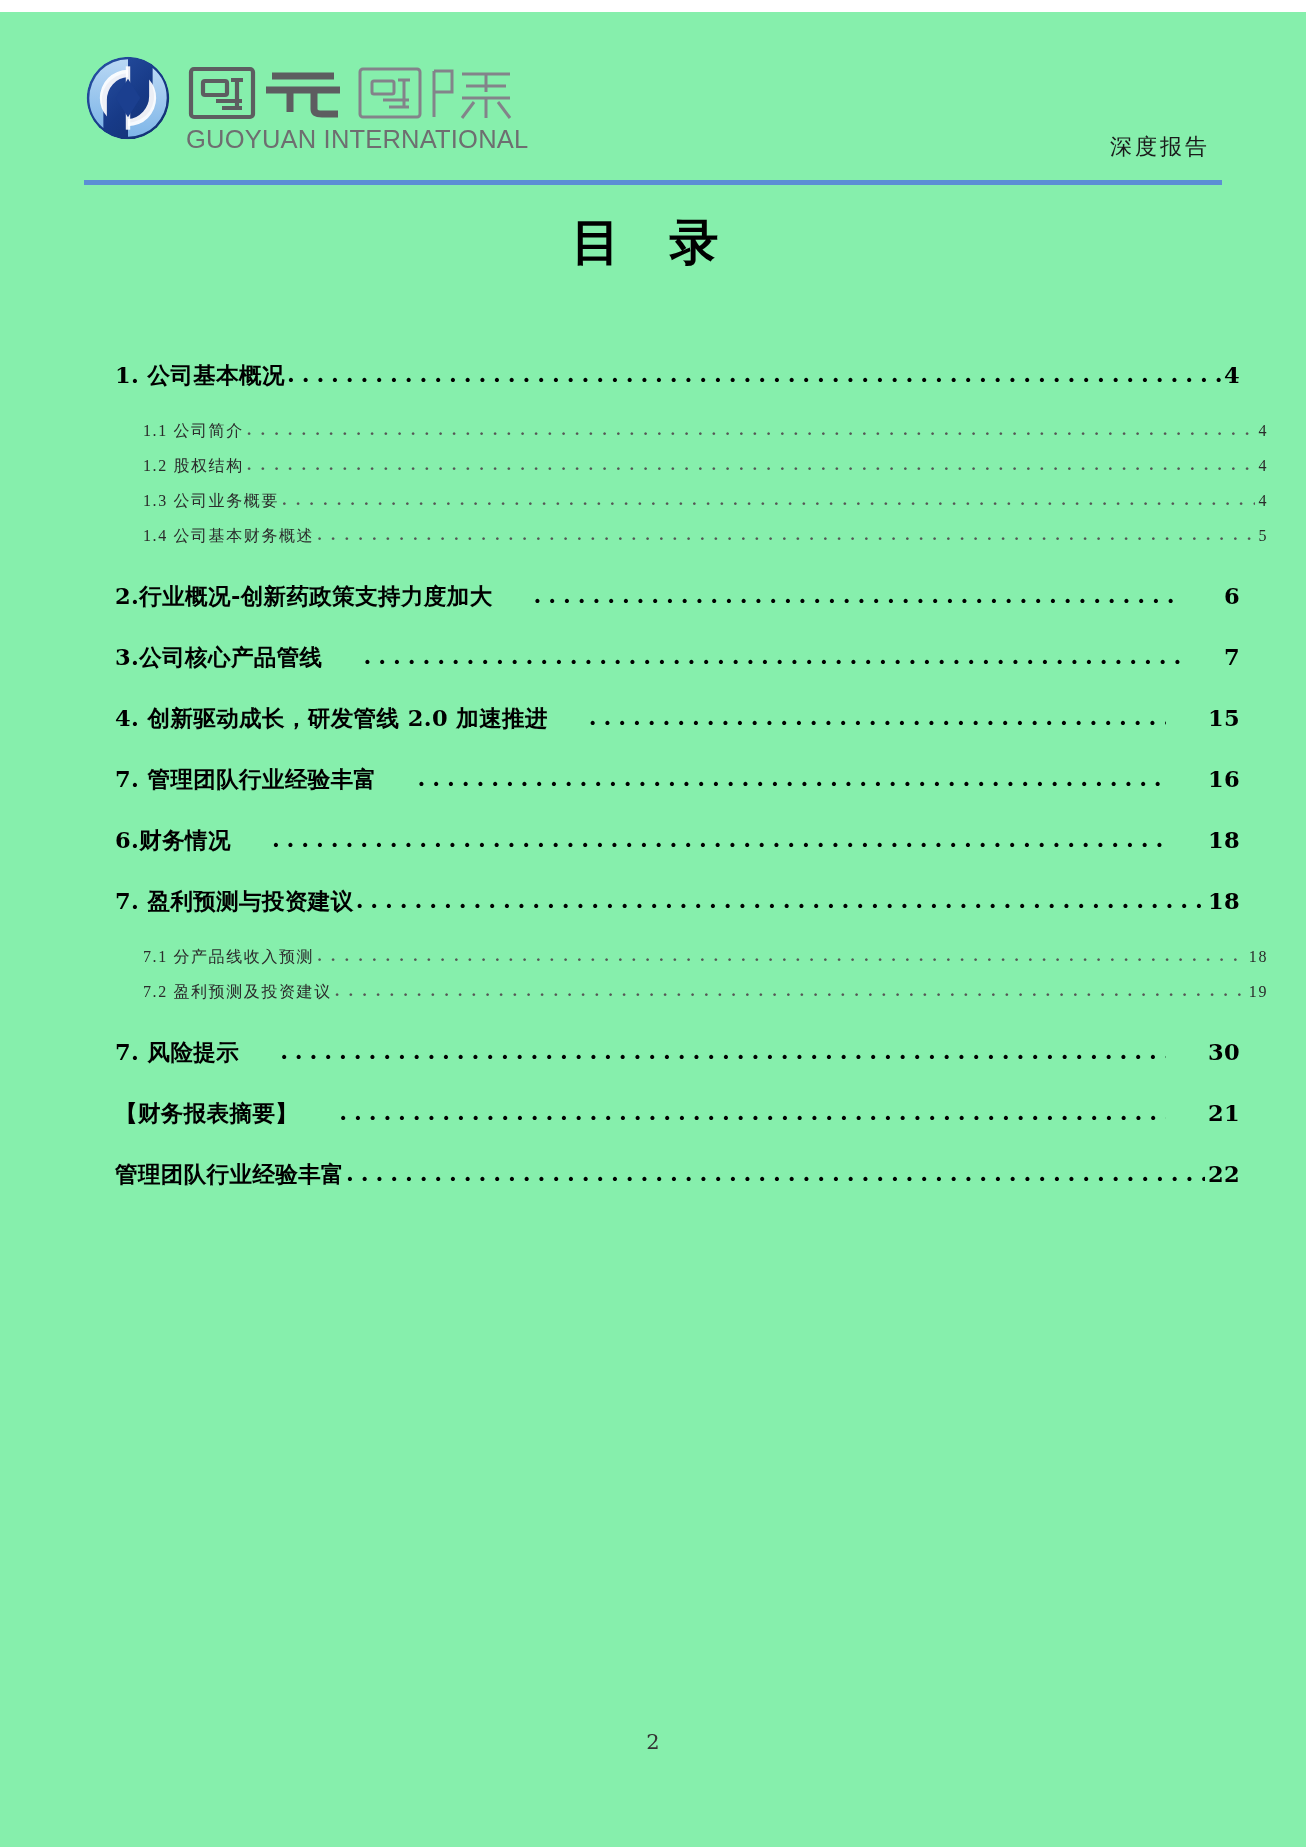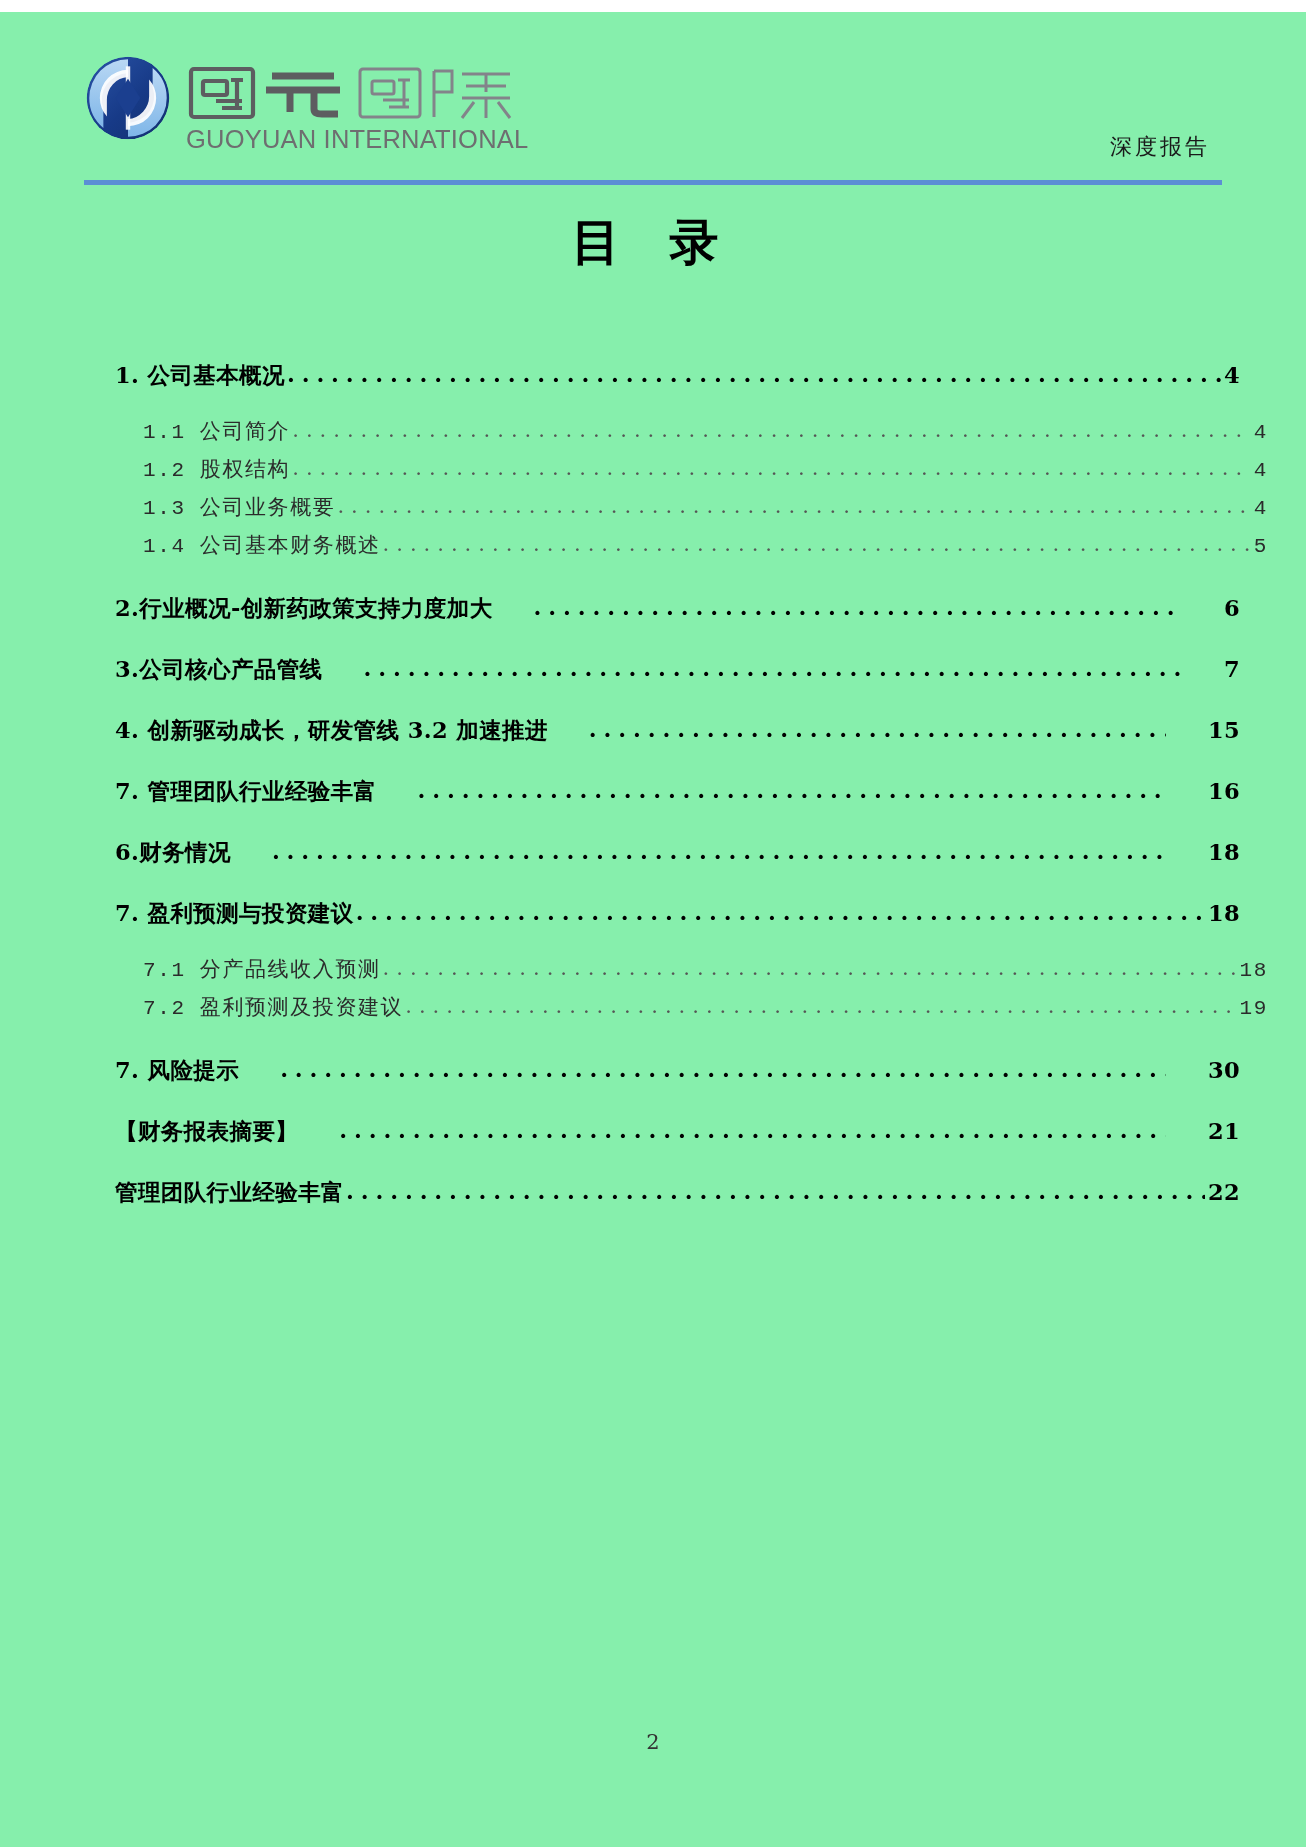--- a/index.html
+++ b/index.html
@@ -145,23 +145,23 @@
     color: #000000;
   }
 
   
   .lvl2 {
     margin-left: 28px;
     margin-bottom: 12px;
   }
   .lvl2 .toc-label,
   .lvl2 .toc-page {
-    font-family: Liberation Mono, monospace;
+    font-family: Liberation Serif, serif;
     font-weight: 400;
-    font-size: 21px;
+    font-size: 16px;
     letter-spacing: 1.6px;
     color: #2b2b2b;
   }
   .lvl2 .toc-dots {
     font-family: "DejaVu Serif", "Liberation Serif", serif;
     font-weight: 400;
     font-size: 21px;
     letter-spacing: 1.4px;
     color: #555555;
   }
@@ -298,21 +298,21 @@
         <span class="toc-label">2.行业概况-创新药政策支持力度加大</span>
         <span class="toc-dots">. . . . . . . . . . . . . . . . . . . . . . . . . . . . . . . . . . . . . . . . . . . . . . . . . . . . . . . . . . . . . . . . . . . . . . . . . . . . . . . . . . . . . . . . . . . . . . . . . . . . . . . . . . . . . . . . . . . . . . . . . . . . . . . . . . . . . . . . . . . . . . . . . . . . . </span>
         <span class="toc-page">6</span>
       </div>
       <div class="toc-row lvl1 gap-lg">
         <span class="toc-label">3.公司核心产品管线</span>
         <span class="toc-dots">. . . . . . . . . . . . . . . . . . . . . . . . . . . . . . . . . . . . . . . . . . . . . . . . . . . . . . . . . . . . . . . . . . . . . . . . . . . . . . . . . . . . . . . . . . . . . . . . . . . . . . . . . . . . . . . . . . . . . . . . . . . . . . . . . . . . . . . . . . . . . . . . . . . . . </span>
         <span class="toc-page">7</span>
       </div>
       <div class="toc-row lvl1 gap-lg">
-        <span class="toc-label">4. 创新驱动成长，研发管线 3.2 加速推进</span>
+        <span class="toc-label">4. 创新驱动成长，研发管线 2.0 加速推进</span>
         <span class="toc-dots">. . . . . . . . . . . . . . . . . . . . . . . . . . . . . . . . . . . . . . . . . . . . . . . . . . . . . . . . . . . . . . . . . . . . . . . . . . . . . . . . . . . . . . . . . . . . . . . . . . . . . . . . . . . . . . . . . . . . . . . . . . . . . . . . . . . . . . . . . . . . . . . . . . . . . </span>
         <span class="toc-page">15</span>
       </div>
       <div class="toc-row lvl1 gap-lg">
         <span class="toc-label">7. 管理团队行业经验丰富</span>
         <span class="toc-dots">. . . . . . . . . . . . . . . . . . . . . . . . . . . . . . . . . . . . . . . . . . . . . . . . . . . . . . . . . . . . . . . . . . . . . . . . . . . . . . . . . . . . . . . . . . . . . . . . . . . . . . . . . . . . . . . . . . . . . . . . . . . . . . . . . . . . . . . . . . . . . . . . . . . . . </span>
         <span class="toc-page">16</span>
       </div>
       <div class="toc-row lvl1 gap-lg">
         <span class="toc-label">6.财务情况</span>

